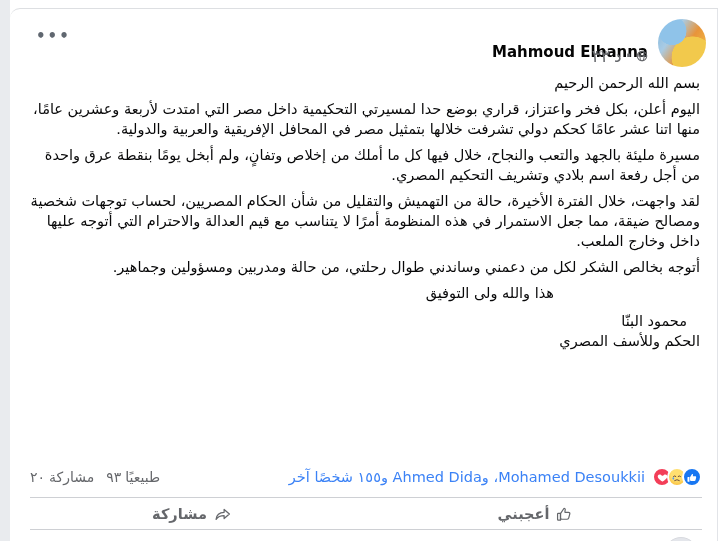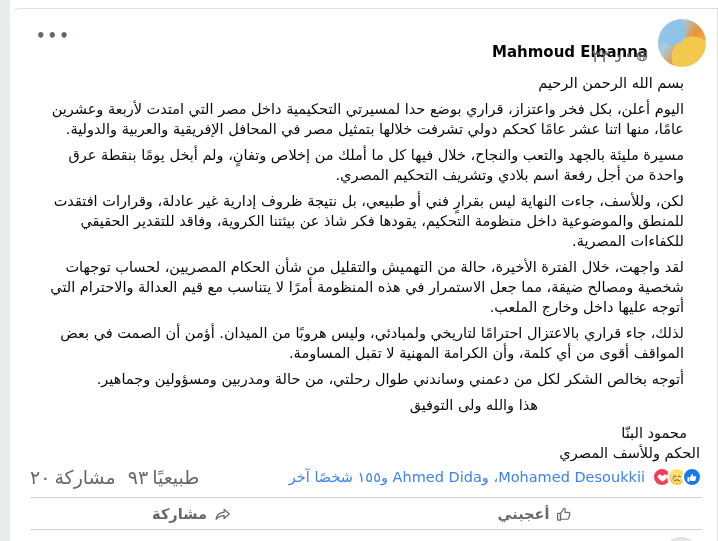--- a/index.html
+++ b/index.html
@@ -26,30 +26,30 @@
   .meta { position:absolute; right:70px; top:31px; display:flex; direction:ltr;
           align-items:center; gap:4px; font-size:17px; color:#65676b; }
   .meta .dot { font-weight:bold; }
   .globe { width:12px; height:12px; display:block; }
   .more-btn { position:absolute; left:26px; top:14px; color:#606770; font-size:15px;
               letter-spacing:2px; font-weight:bold; cursor:pointer; line-height:1; }
 
   
   .post-body { position:absolute; top:64px; right:18px; left:20px; direction:rtl;
                text-align:right; color:#080809; font-size:14.5px; line-height:20px; }
-  .post-body p { margin:0 16px 6px 0; }
+  .post-body p { margin:0 0 6px 0; }
   .post-body p.closing { padding-left:0; padding-right:146px; margin-top:2px; }
   .post-body p.sig { margin:0; }
   .post-body p.sig-first { margin:8px 13px 0 0; }
 
   
   .summary { position:absolute; left:20px; right:16px; top:452px; height:32px;
              display:flex; direction:ltr; align-items:center; justify-content:space-between; }
   .counters { display:flex; direction:ltr; align-items:center; gap:12px;
-              font-size:19px; color:#65676b;text-align:right; }
+              font-size:14px; color:#65676b;text-align:right; }
   .counter { display:flex; direction:ltr; gap:4px; cursor:pointer; }
   .reactions { display:flex; direction:ltr; align-items:center; gap:7px; }
   .reaction-names { direction:rtl; font-size:14.5px; color:#3b82f6; white-space:nowrap;
                     cursor:pointer; }
   .reaction-icons { display:flex; direction:ltr; align-items:center; }
   .r-circle { width:20px; height:20px; border-radius:50%; border:2px solid #fff;
               display:flex; align-items:center; justify-content:center; cursor:pointer; }
   .r-love { background:#f33e58; margin-right:-5px; z-index:1; }
   .r-sad  { background:radial-gradient(circle at 50% 35%, #ffdf70 0 45%, #f7b125 100%);
             margin-right:-5px; z-index:2; }
@@ -94,23 +94,21 @@
           <line x1="1.7" y1="8" x2="14.3" y2="8"></line>
         </svg>
       </div>
       <div class="avatar"></div>
     </div>
 
     <div class="post-body">
       <p>بسم الله الرحمن الرحيم</p>
       <p>اليوم أعلن، بكل فخر واعتزاز، قراري بوضع حدا لمسيرتي التحكيمية داخل مصر التي امتدت لأربعة وعشرين عامًا، منها اتنا عشر عامًا كحكم دولي تشرفت خلالها بتمثيل مصر في المحافل الإفريقية والعربية والدولية.</p>
       <p>مسيرة مليئة بالجهد والتعب والنجاح، خلال فيها كل ما أملك من إخلاص وتفانٍ، ولم أبخل يومًا بنقطة عرق واحدة من أجل رفعة اسم بلادي وتشريف التحكيم المصري.</p>
-      <p>لكن، وللأسف، جاءت النهاية ليس بقرارٍ فني أو طبيعي، بل نتيجة ظروف إدارية غير عادلة، وقرارات افتقدت للمنطق والموضوعية داخل منظومة التحكيم، يقودها فكر شاذ عن بيئتنا الكروية، وفاقد للتقدير الحقيقي للكفاءات المصرية.</p>
       <p>لقد واجهت، خلال الفترة الأخيرة، حالة من التهميش والتقليل من شأن الحكام المصريين، لحساب توجهات شخصية ومصالح ضيقة، مما جعل الاستمرار في هذه المنظومة أمرًا لا يتناسب مع قيم العدالة والاحترام التي أتوجه عليها داخل وخارج الملعب.</p>
-      <p>لذلك، جاء قراري بالاعتزال احترامًا لتاريخي ولمبادئي، وليس هروبًا من الميدان. أؤمن أن الصمت في بعض المواقف أقوى من أي كلمة، وأن الكرامة المهنية لا تقبل المساومة.</p>
       <p>أتوجه بخالص الشكر لكل من دعمني وساندني طوال رحلتي، من حالة ومدربين ومسؤولين وجماهير.</p>
       <p class="closing">هذا والله ولى التوفيق</p>
       <p class="sig sig-first">محمود البنّا</p>
       <p class="sig">الحكم وللأسف المصري</p>
     </div>
 
     <div class="summary">
       <div class="counters">
         <span class="counter">
           <span>٢٠</span>

